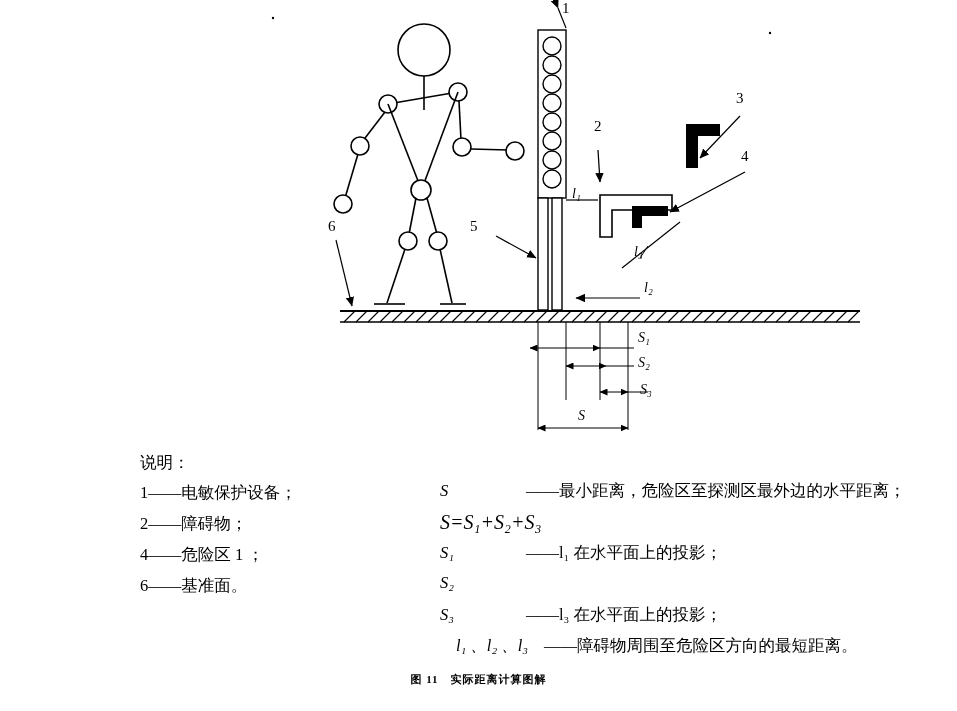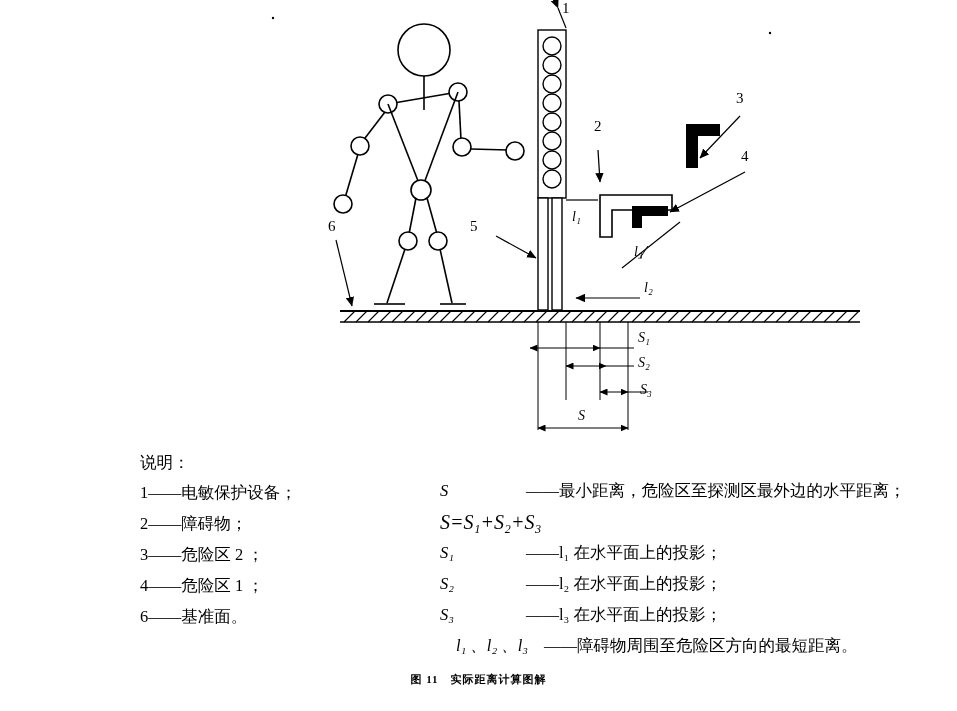--- a/index.html
+++ b/index.html
@@ -271,52 +271,50 @@
 
   
   <div style="position:absolute;left:562px;top:0px;font-size:15px;">1</div>
   <div style="position:absolute;left:594px;top:118px;font-size:15px;">2</div>
   <div style="position:absolute;left:736px;top:90px;font-size:15px;">3</div>
   <div style="position:absolute;left:741px;top:148px;font-size:15px;">4</div>
   <div style="position:absolute;left:470px;top:218px;font-size:15px;">5</div>
   <div style="position:absolute;left:328px;top:218px;font-size:15px;">6</div>
 
   
-  <div style="position:absolute;left:572px;top:186px;font-size:14px;font-style:italic;margin-top:23px;">l₁</div>
+  <div style="position:absolute;left:572px;top:186px;font-size:14px;font-style:italic;">l₁</div>
   <div style="position:absolute;left:644px;top:280px;font-size:14px;font-style:italic;">l₂</div>
   <div style="position:absolute;left:634px;top:244px;font-size:14px;font-style:italic;">l₃</div>
   <div style="position:absolute;left:638px;top:330px;font-size:14px;font-style:italic;">S₁</div>
   <div style="position:absolute;left:638px;top:355px;font-size:14px;font-style:italic;">S₂</div>
   <div style="position:absolute;left:640px;top:382px;font-size:14px;font-style:italic;">S₃</div>
   <div style="position:absolute;left:578px;top:408px;font-size:14px;font-style:italic;">S</div>
 </div>
 
 <div id="legend">
   <div class="leg-col-left">
     <div class="leg-title">说明：</div>
     <div class="leg-line">1——电敏保护设备；</div>
     <div class="leg-line">2——障碍物；</div>
-    <div class="leg-line">3——危险区 2 ；</div>
     <div class="leg-line">4——危险区 1 ；</div>
     <div class="leg-line">6——基准面。</div>
   </div>
 
   <div class="leg-col-right">
     <div class="rline">
       <span class="sym">S</span>
       <span class="desc">——最小距离，危险区至探测区最外边的水平距离；</span>
     </div>
     <div class="eqline">S=S₁+S₂+S₃</div>
     <div class="rline">
       <span class="sym">S₁</span>
       <span class="desc">——l₁ 在水平面上的投影；</span>
     </div>
     <div class="rline">
       <span class="sym">S₂</span>
-      <span class="desc">——l₂ 在水平面上的投影；</span>
     </div>
     <div class="rline">
       <span class="sym">S₃</span>
       <span class="desc">——l₃ 在水平面上的投影；</span>
     </div>
     <div class="rline">
       <span class="sym" style="min-width:104px;font-style:italic;text-align:center;">l₁ 、l₂ 、l₃</span>
       <span class="desc">——障碍物周围至危险区方向的最短距离。</span>
     </div>
   </div>

